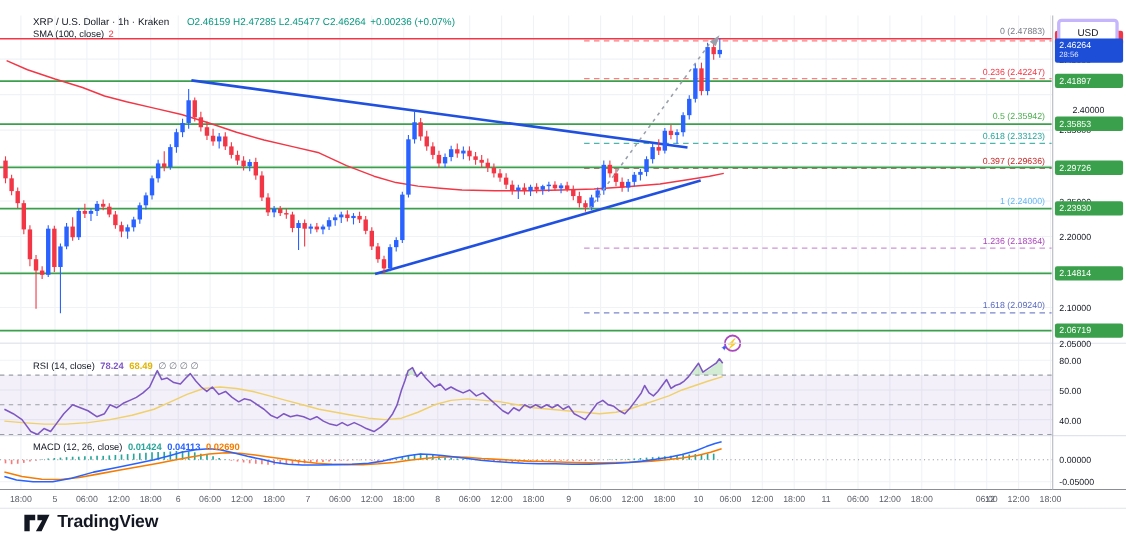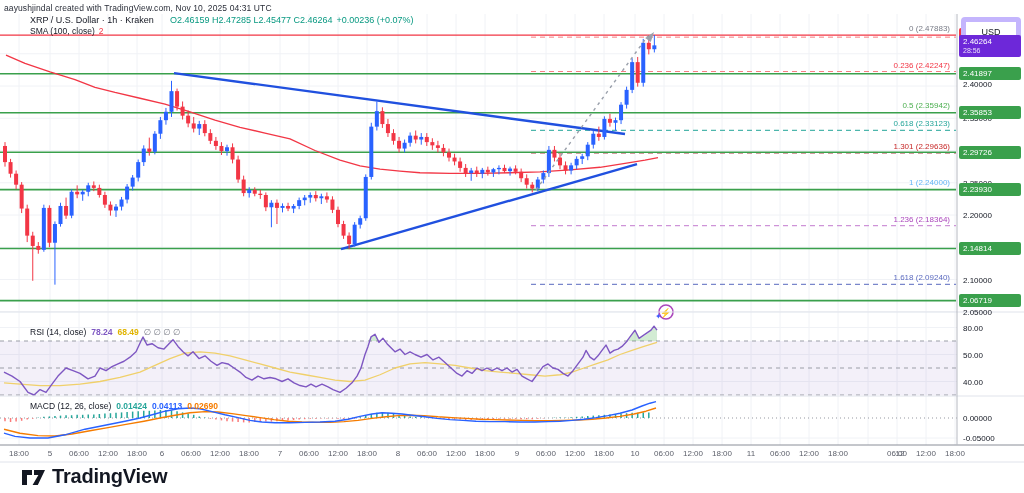--- a/index.html
+++ b/index.html
@@ -14,33 +14,33 @@
   .sma-row{left:30px;top:26px;font-size:8.5px;color:#131722;}
   .sma-row .val{color:#f23645;margin-left:4px;}
   .rsi-legend{left:30px;top:327px;font-size:8.5px;color:#131722;white-space:nowrap;}
   .rsi-legend .v1{color:#7e57c2;margin-left:5px;font-weight:bold;}
   .rsi-legend .v2{color:#e0b400;margin-left:5px;font-weight:bold;}
   .rsi-legend .ex{color:#787b86;margin-left:5px;}
   .macd-legend{left:30px;top:401px;font-size:8.5px;color:#131722;white-space:nowrap;}
   .macd-legend .h{color:#26a69a;margin-left:5px;font-weight:bold;}
   .macd-legend .m{color:#2962ff;margin-left:5px;font-weight:bold;}
   .macd-legend .s{color:#f57c00;margin-left:5px;font-weight:bold;}
-  .usd-btn{left:961px;top:17px;width:50px;height:20px;border:5px solid #c4b5fd;border-radius:4px;
+  .usd-btn{left:961px;top:17px;width:50px;height:20px;border:3px solid #c4b5fd;border-radius:4px;
     background:#fff;font-size:9px;color:#131722;display:flex;align-items:center;justify-content:center;z-index:4;}
   .tick{position:absolute;left:963px;font-size:8px;color:#131722;z-index:2;}
   .pbox{position:absolute;left:959px;width:62px;height:13px;border-radius:2px;color:#fff;
     font-size:8px;display:flex;align-items:center;padding-left:4px;box-sizing:border-box;z-index:3;}
   .pbox.green{background:#3aa04c;}
   .pbox.red{background:#f23645;z-index:3;}
-  .pbox.blue{background:#6d28d9;height:22px;flex-direction:column;align-items:flex-start;justify-content:center;line-height:9px;z-index:4;}
+  .pbox.blue{background:#1d4ed8;height:22px;flex-direction:column;align-items:flex-start;justify-content:center;line-height:9px;z-index:4;}
   .pbox.blue .cd{font-size:7px;opacity:.85;}
   .fib-lab{position:absolute;right:74px;font-size:8px;z-index:2;white-space:nowrap;}
   .tlab{position:absolute;top:449px;font-size:8px;color:#5d606b;transform:translateX(-50%);z-index:2;}
   .footer{left:22px;top:465px;display:flex;align-items:center;gap:6px;z-index:2;}
-  .footer .word{font-size:20px;font-weight:bold;color:#131722;letter-spacing:-0.2px;}
+  .footer .word{font-size:16px;font-weight:bold;color:#131722;letter-spacing:-0.2px;}
 </style>
 </head>
 <body>
 
 <div id="page">
   <svg id="chart-svg" width="1024" height="493">
       <line x1="19" y1="14" x2="19" y2="445" stroke="#f0f2f6" stroke-width="1"></line>
       <line x1="50" y1="14" x2="50" y2="445" stroke="#f0f2f6" stroke-width="1"></line>
       <line x1="79" y1="14" x2="79" y2="445" stroke="#f0f2f6" stroke-width="1"></line>
       <line x1="108" y1="14" x2="108" y2="445" stroke="#f0f2f6" stroke-width="1"></line>
@@ -473,21 +473,20 @@
       <line x1="648.8" y1="418" x2="648.8" y2="412.4" stroke="#26a69a" stroke-width="1.5"></line>
       <polyline points="4,429.2 20,433.2 38,435.6 55,436 72,434 90,430.8 108,427.6 126,424.4 144,421.2 160,418 175,415.2 190,412.8 205,411.6 218,412 232,413.6 246,415.6 260,417.6 274,419.6 288,421.2 302,422 316,422.4 330,422.4 344,421.6 358,420.4 372,418.4 386,416.8 398,415.6 410,415.2 424,415.6 438,416.8 452,417.6 466,418.4 480,419.2 494,419.6 508,420 522,420.4 536,420.8 550,420.8 564,420.4 578,420 592,419.2 606,418 620,416.4 634,414 646,411.2 656,408" fill="none" stroke="#f57c00" stroke-width="1.4" stroke-linejoin="round"></polyline>
       <polyline points="4,433.2 15,436.4 30,438 48,438 65,434.8 85,429.2 105,425.2 125,421.2 140,418 155,414 165,411.2 178,408.8 190,408 200,408.8 212,411.6 225,414.8 238,417.6 250,420.4 262,422 275,422.8 290,422.8 305,422.4 320,422 335,421.2 348,419.2 360,416.4 372,414 382,412.8 392,413.2 402,414 412,415.2 425,416.8 437,418.4 450,419.6 463,420.4 476,421.2 490,421.6 505,421.6 520,422 535,422 548,421.6 560,421.2 572,420.4 584,419.2 596,417.6 608,415.6 620,413.2 632,410 642,406 650,403.2 656,401.6" fill="none" stroke="#2962ff" stroke-width="1.4" stroke-linejoin="round"></polyline>
       <line x1="0" y1="312" x2="1024" y2="312" stroke="#e0e3eb" stroke-width="1"></line>
       <line x1="0" y1="396" x2="1024" y2="396" stroke="#e0e3eb" stroke-width="1"></line>
       <line x1="0" y1="445" x2="1024" y2="445" stroke="#8a8e98" stroke-width="1"></line>
       <line x1="0" y1="462" x2="1024" y2="462" stroke="#e0e3eb" stroke-width="1"></line>
       <line x1="957" y1="14" x2="957" y2="445" stroke="#b6b9c1" stroke-width="1"></line>
     </svg>
 
-  <div class="overlay creator">aayushjindal created with TradingView.com, Nov 10, 2025 04:31 UTC</div>
 
   <div class="overlay legend-row">
     <span>XRP / U.S. Dollar · 1h · Kraken</span><span class="ohlc">O2.46159  H2.47285  L2.45477  C2.46264</span><span class="chg">+0.00236 (+0.07%)</span>
   </div>
   <div class="overlay sma-row">
     <span>SMA (100, close)</span><span class="val">2</span>
   </div>
 
   <div class="overlay rsi-legend">
     <span>RSI (14, close)</span><span class="v1">78.24</span><span class="v2">68.49</span><span class="ex">∅ ∅ ∅ ∅</span>
@@ -504,21 +503,21 @@
   <div id="time-axis"></div>
 
   <div class="overlay footer">
     <svg width="24" height="20" viewBox="0 0 24 20">
       <path d="M0,3 h10 v5 h-5 v10 h-5 z" fill="#131722"></path>
       <path d="M12,3 h11 l-7.2,15 h-5.2 l5.8,-10 h-4.4 z" fill="#131722"></path>
     </svg>
     <span class="word">TradingView</span>
   </div>
 <div class="tick" style="top: 49.75px;">2.45000</div>
-    <div class="tick" style="top: 80px;">2.40000</div>
+    <div class="tick" style="top: 96px; margin-left: 12px;">2.40000</div>
     <div class="tick" style="top: 114.25px;">2.35000</div>
     <div class="tick" style="top: 146.5px;">2.30000</div>
     <div class="tick" style="top: 178.75px;">2.25000</div>
     <div class="tick" style="top: 211px;">2.20000</div>
     <div class="tick" style="top: 243.25px;">2.15000</div>
     <div class="tick" style="top: 275.5px;">2.10000</div>
     <div class="tick" style="top: 307.75px;">2.05000</div>
     <div class="tick" style="top: 323.5px;">80.00</div>
     <div class="tick" style="top: 350.5px;">50.00</div>
     <div class="tick" style="top: 377.5px;">40.00</div>
@@ -532,21 +531,21 @@
     <div class="pbox green" style="top: 241.95px;">2.14814</div>
     <div class="pbox green" style="top: 294.162px;">2.06719</div>
     <div class="pbox blue" style="top: 34.5972px;">
       <div>2.46264</div>
       <div class="cd">28:56</div>
     </div>
     <div class="fib-lab" style="top: 24.1547px; color: rgb(120, 123, 134);">0 (2.47883)</div>
     <div class="fib-lab" style="top: 60.5069px; color: rgb(242, 54, 69);">0.236 (2.42247)</div>
     <div class="fib-lab" style="top: 101.174px; color: rgb(76, 175, 80);">0.5 (2.35942)</div>
     <div class="fib-lab" style="top: 119.357px; color: rgb(38, 166, 154); padding-left: 44px;">0.618 (2.33123)</div>
-    <div class="fib-lab" style="top: 141.848px; color: rgb(198, 40, 40);">1.301 (2.29636)</div>
+    <div class="fib-lab" style="top: 141.848px; color: rgb(198, 40, 40);">0.397 (2.29636)</div>
     <div class="fib-lab" style="top: 178.2px; color: rgb(100, 181, 246);">1 (2.24000)</div>
     <div class="fib-lab" style="top: 214.552px; color: rgb(171, 71, 188);">1.236 (2.18364)</div>
     <div class="fib-lab" style="top: 273.402px; color: rgb(92, 107, 192);">1.618 (2.09240)</div>
     <div class="tlab" style="left: 19px;">18:00</div>
     <div class="tlab" style="left: 50px;">5</div>
     <div class="tlab" style="left: 79px;">06:00</div>
     <div class="tlab" style="left: 108px;">12:00</div>
     <div class="tlab" style="left: 137px;">18:00</div>
     <div class="tlab" style="left: 162px;">6</div>
     <div class="tlab" style="left: 191px;">06:00</div>

